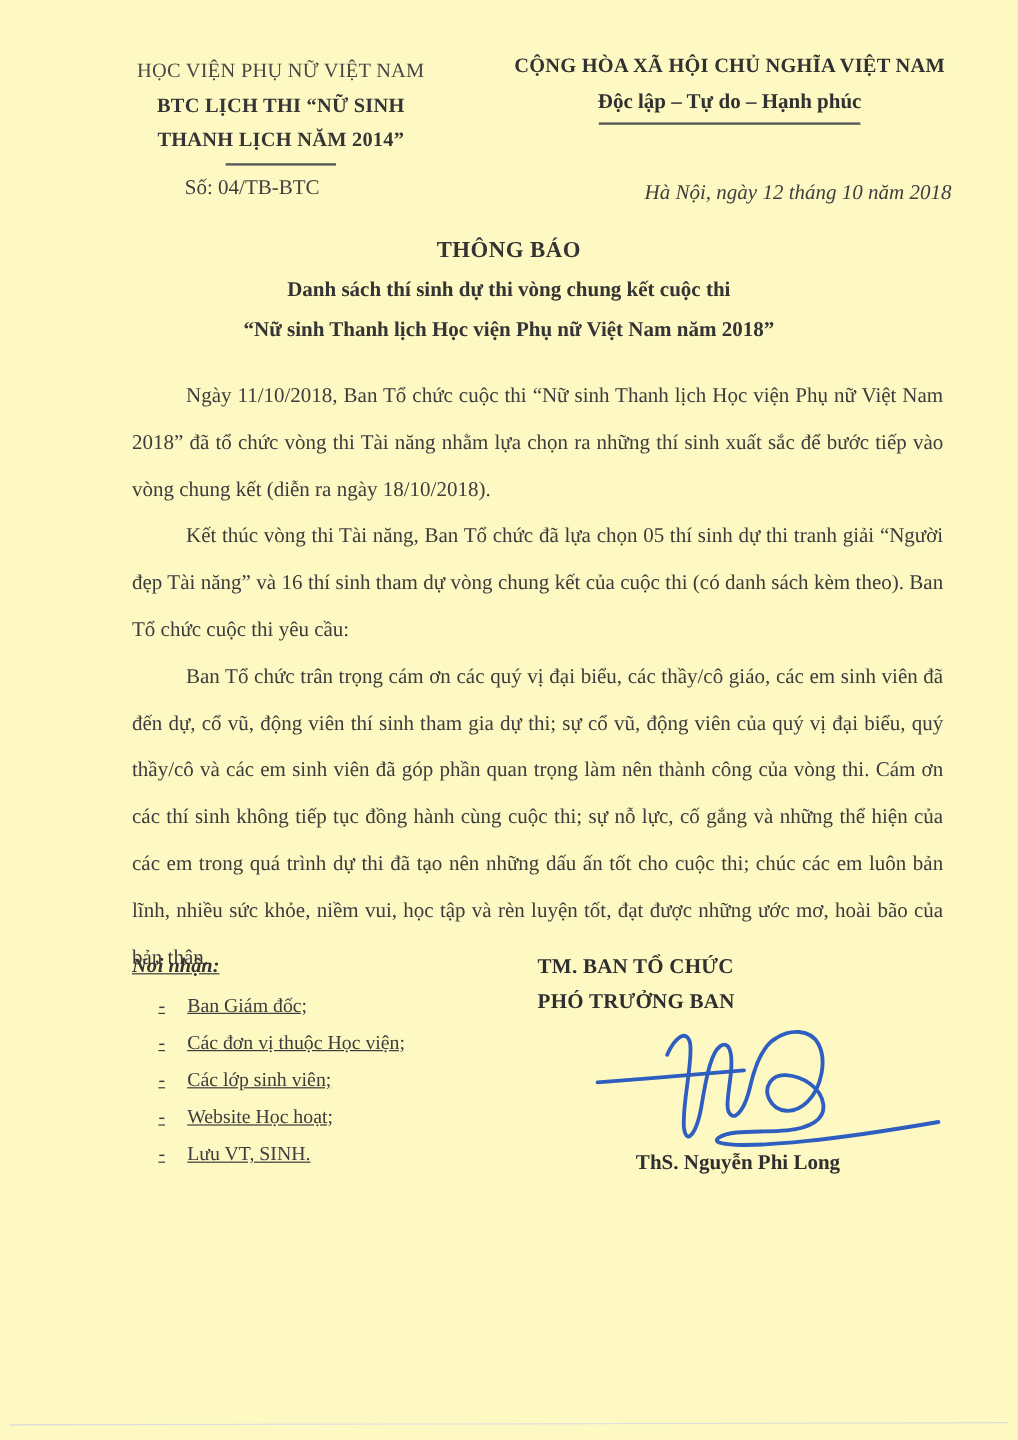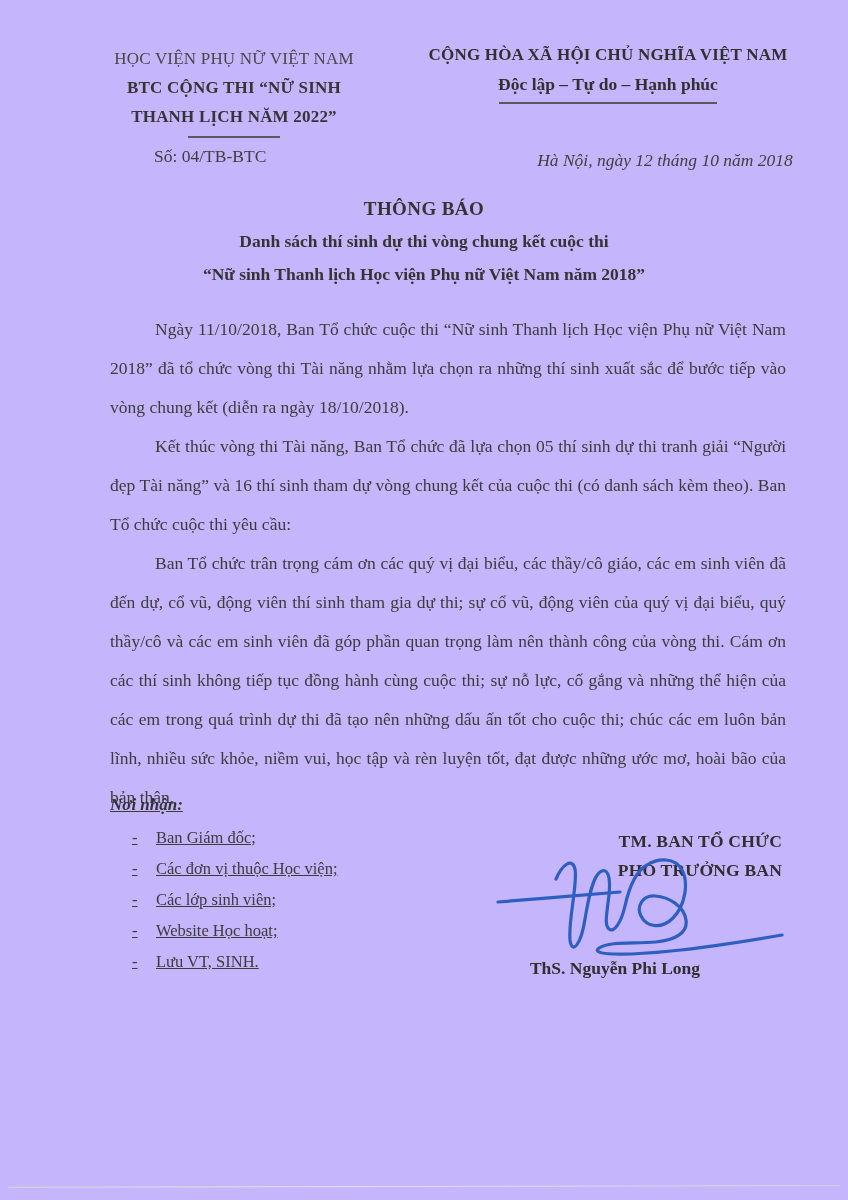--- a/index.html
+++ b/index.html
@@ -1,20 +1,20 @@
 <!DOCTYPE html>
 <html lang="vi"><head>
 <meta charset="utf-8">
 <style>
   html,body{margin:0;padding:0;background:#e9e9e9;}
   .page{
     position:relative;
     width:848px;height:1200px;
     margin:0 auto;
-    background:#c4b5fd;
+    background:#fef9c3;
     overflow:hidden;
     font-family:"Liberation Serif","DejaVu Serif",serif;
     color:#3b3b3b;
   }
   
   .hdr-left{
     position:absolute;left:86px;top:44px;width:296px;
     text-align:center;line-height:29px;
   }
   .hdr-left .org{font-size:17px;font-weight:400;color:#474747;letter-spacing:.2px;}
@@ -44,43 +44,43 @@
     position:absolute;left:110px;top:310px;width:676px;
     font-size:17.5px;line-height:39px;text-align:justify;color:#3c3c3c;
   }
   .body-text p{margin:0;text-indent:45px;}
   
   .recipients{position:absolute;left:110px;top:795px;font-size:16.5px;color:#3c3c3c;text-decoration:underline;}
   .recipients .rc-title{font-weight:700;font-style:italic;font-size:17px;color:#333;}
   .recipients ul{list-style:none;margin:7px 0 0 0;padding:0;}
   .recipients li{display:flex;line-height:31px;}
   .recipients .dash{width:24px;margin-left:22px;color:#3c3c3c;}
-  .sign-block{position:absolute;left:448px;top:795px;width:334px;text-align:right;color:#2f2f2f;margin-top:36px;}
+  .sign-block{position:absolute;left:448px;top:795px;width:334px;text-align:left;color:#2f2f2f;}
   .sign-org{font-size:17.5px;font-weight:700;letter-spacing:.2px;}
   .sign-role{font-size:17.5px;font-weight:700;letter-spacing:.2px;margin-top:8px;}
   .signature-svg{position:absolute;left:488px;top:843px;width:302px;height:128px;}
   .signature-svg path{fill:none;stroke:#2e5fc0;stroke-width:3.2;stroke-linecap:round;stroke-linejoin:round;}
   .signer{position:absolute;left:448px;top:958px;width:334px;text-align:center;
     font-size:17.5px;font-weight:700;color:#2f2f2f;}
   
   .page-edge-line{
     position:absolute;left:8px;top:1186px;width:832px;height:1px;
     background:linear-gradient(90deg,#d9d9d9,#e3e3e3 40%,#d6d6d6);
     transform:rotate(-0.12deg);
   }
 </style>
 </head>
 <body>
 
 <div class="page">
 
   <div class="hdr-left">
     <div class="org">HỌC VIỆN PHỤ NỮ VIỆT NAM</div>
-    <div class="btc">BTC CỘNG THI “NỮ SINH</div>
-    <div class="btc">THANH LỊCH NĂM 2022”</div>
+    <div class="btc">BTC LỊCH THI “NỮ SINH</div>
+    <div class="btc">THANH LỊCH NĂM 2014”</div>
     <div class="rule"></div>
   </div>
 
   <div class="hdr-right">
     <div class="nation">CỘNG HÒA XÃ HỘI CHỦ NGHĨA VIỆT NAM</div>
     <div class="motto">Độc lập – Tự do – Hạnh phúc</div>
     <div class="rule"></div>
   </div>
 
   <div class="doc-number">Số: 04/TB-BTC</div>

